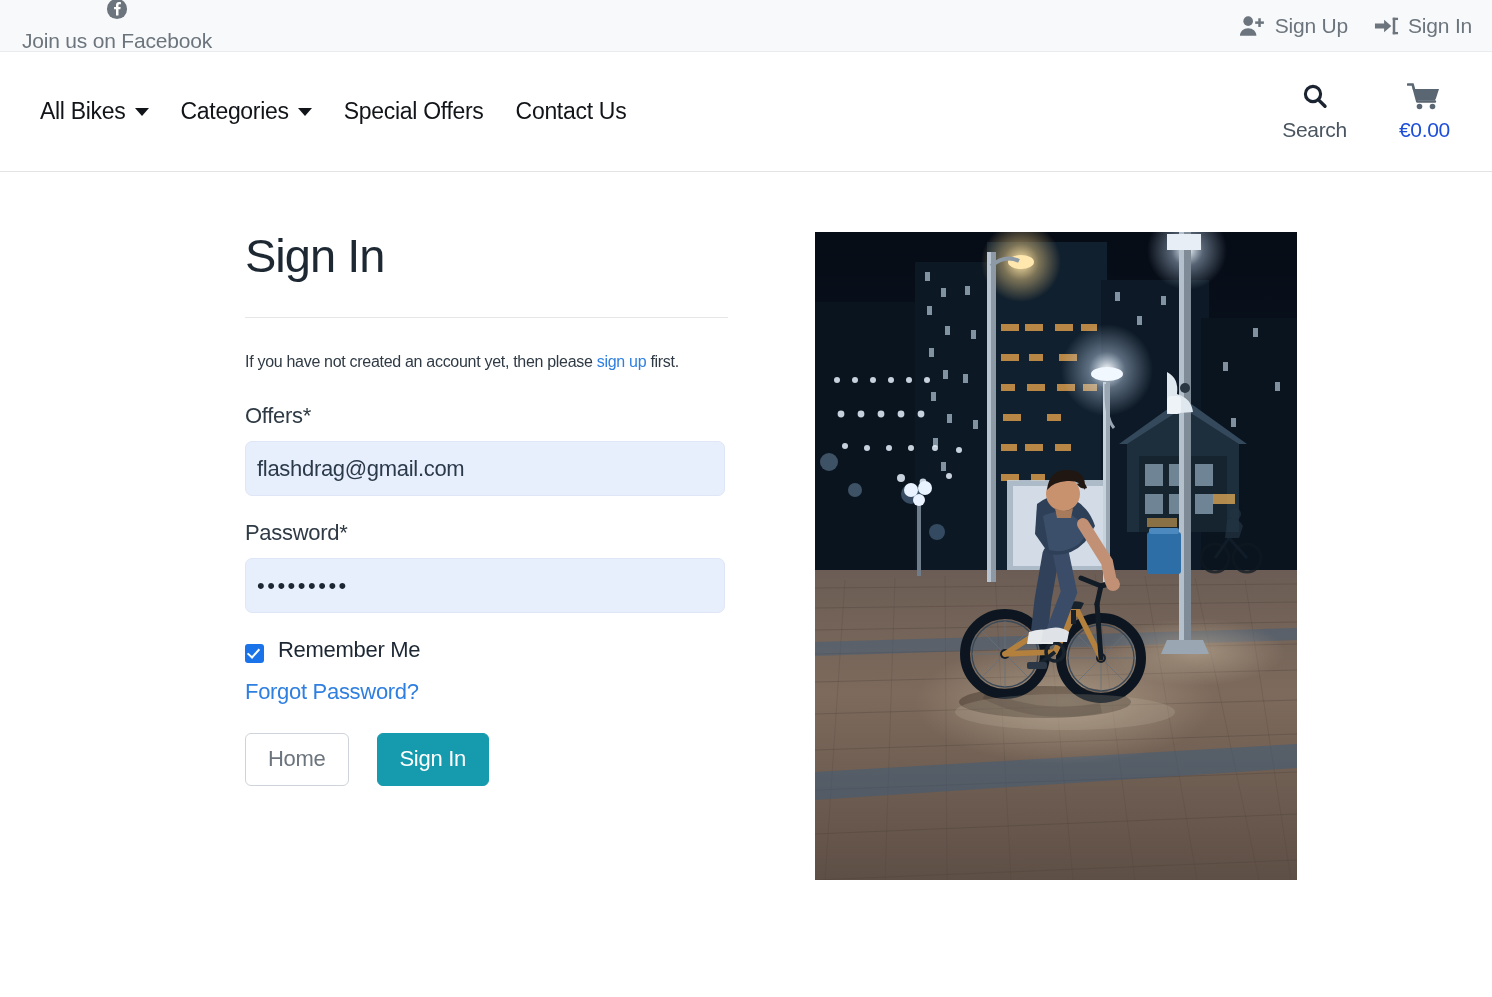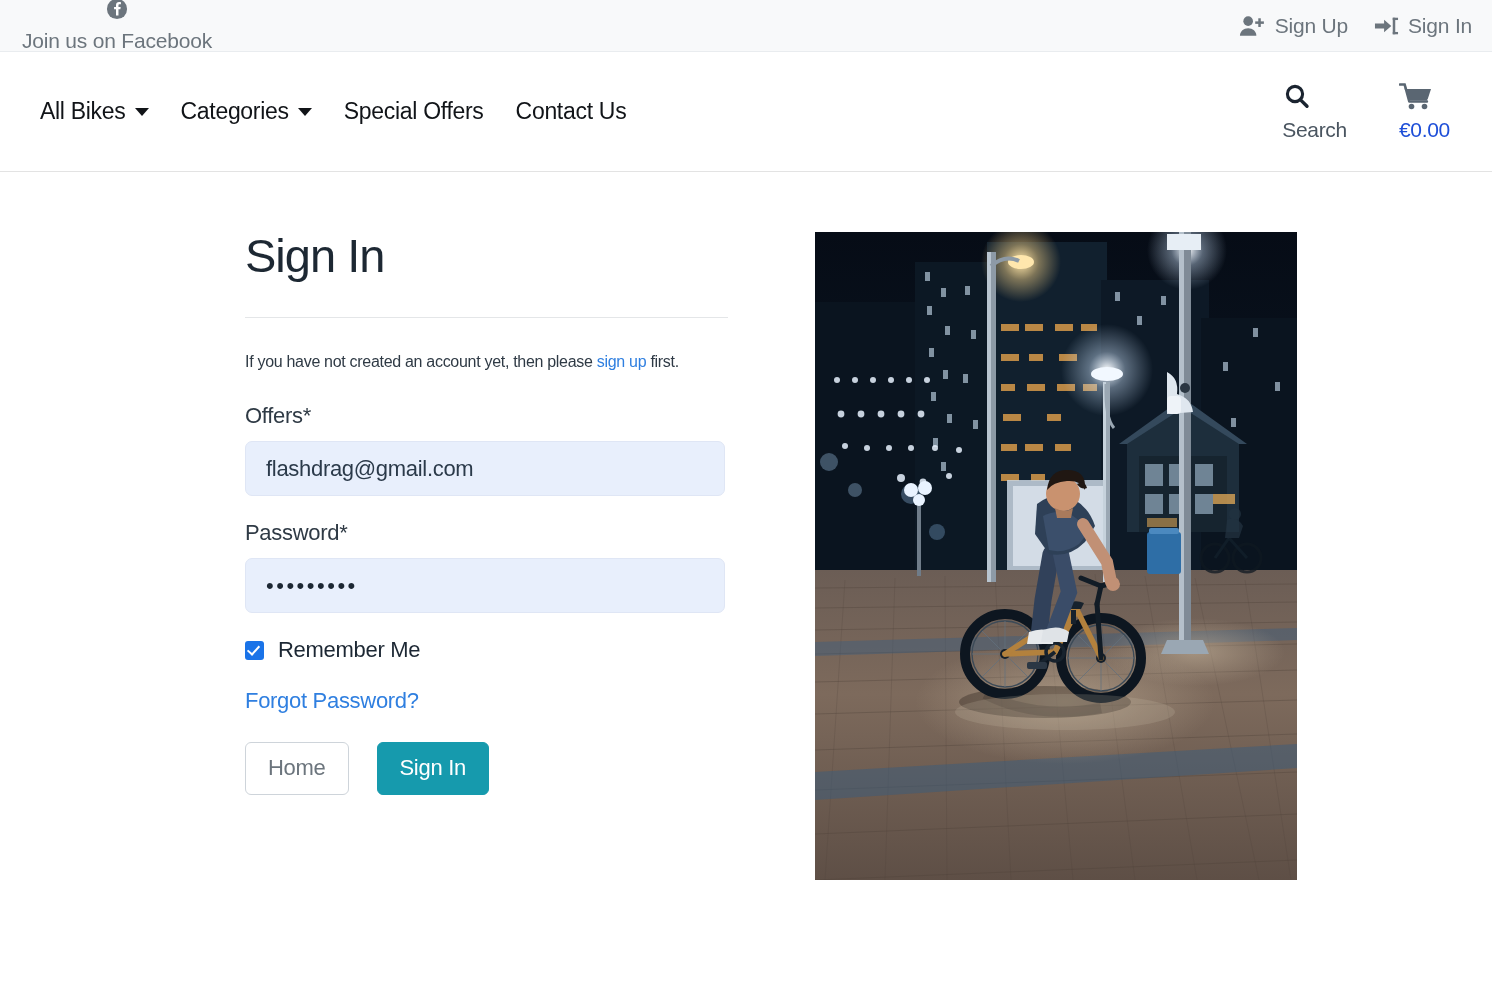--- a/index.html
+++ b/index.html
@@ -70,21 +70,21 @@
     border-right: 7px solid transparent;
     border-top: 8px solid #111418;
     display: inline-block;
   }
   .nav-right {
     margin-left: auto;
     display: flex; align-items: flex-start; gap: 52px;
     padding-right: 22px;
   }
   .nav-action {
-    display: flex; flex-direction: column; align-items: flex-start; gap: 6px;
+    display: flex; flex-direction: column; align-items: center; gap: 6px;
     cursor: pointer; text-decoration: none;
   }
   .nav-action-label {
     font-size: 21px; color: #4a5560; letter-spacing: -0.3px;
   }
   .nav-action-label.muted { color: #1d4ed8; }
 
   
   .content {
     display: flex;
@@ -110,33 +110,33 @@
     font-size: 22px; color: #2f3a45; letter-spacing: -0.3px;
     margin-bottom: 12px; display: block;
   }
   .field-input {
     width: 480px; height: 55px;
     background: #e8effc;
     border: 1px solid #dfe6f5;
     border-radius: 7px;
     font-size: 22px; color: #2b3a4a;
     font-family: "Liberation Sans", sans-serif;
-    padding: 0 20px;
+    padding: 0 11px;
     letter-spacing: -0.3px;
     outline: none;
     display: flex; align-items: center;
   }
   .field-group { margin-bottom: 24px; }
   .pw-dots {
     font-size: 22px; color: #1c2733; letter-spacing: 2.5px;
     line-height: 1;
   }
 
   .check-row {
-    display: flex; align-items: center; gap: 14px; margin: 12px 0 25px 0;
+    display: flex; align-items: flex-end; gap: 14px; margin: 12px 0 16px 0;
   }
   .checkbox {
     width: 19px; height: 19px; border-radius: 3px;
     background: #1a73e8; position: relative; flex: none; cursor: pointer;
   }
   .checkbox::after {
     content: ""; position: absolute;
     left: 5px; top: 2px; width: 5px; height: 10px;
     border: solid #ffffff; border-width: 0 2.3px 2.3px 0;
     transform: rotate(42deg);

